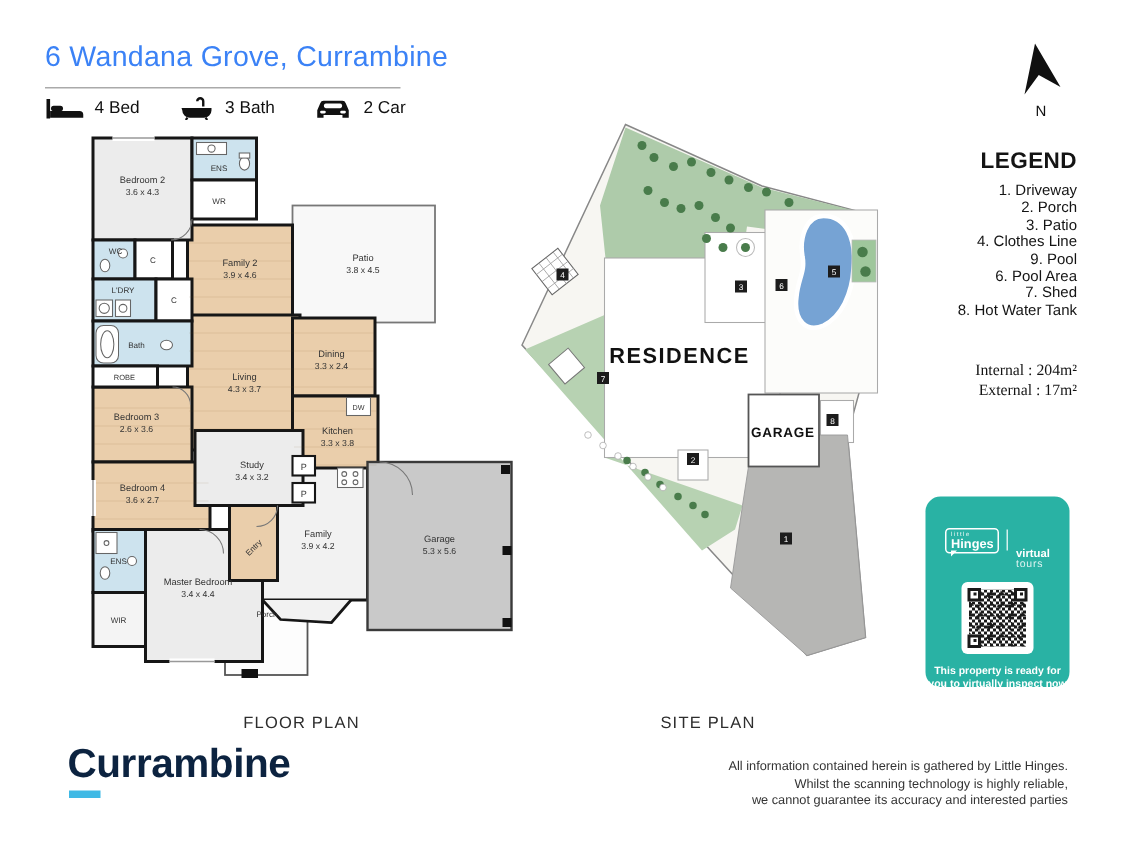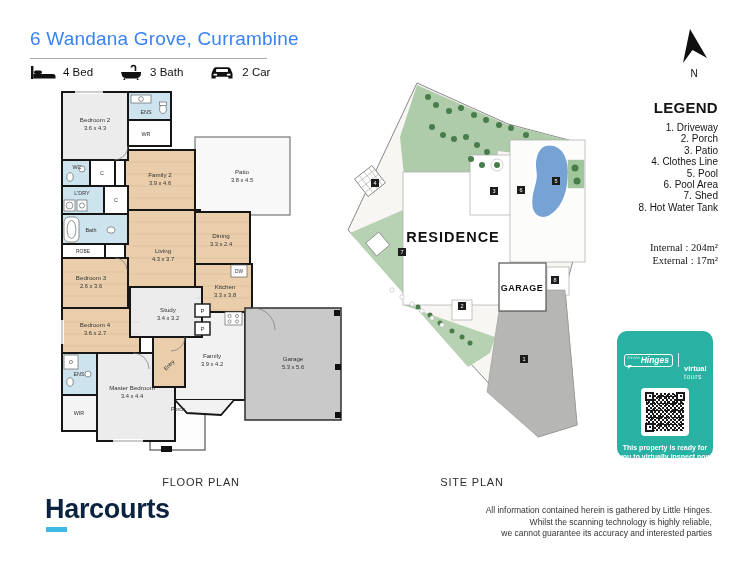--- a/index.html
+++ b/index.html
@@ -15,21 +15,21 @@
   .legend-title{font-size:15px;font-weight:bold;letter-spacing:.3px;margin-bottom:6px;}
   .legend-item{font-size:10px;line-height:11.4px;}
   .areas{right:32px;top:241px;text-align:right;color:#141414;font-size:10.5px;line-height:13px;font-family:Liberation Serif, serif;}
   
   .caption{top:476px;width:130px;text-align:center;font-size:11px;letter-spacing:.8px;color:#2d2d2d;}
   .caption.floor{left:136px;}
   .caption.site{left:407px;}
   
   .badge{left:617px;top:331px;width:96px;height:127px;background:#29b2a4;border-radius:10px;color:#fff;text-align:center;}
   .badge-logo-row{display:flex;align-items:center;justify-content:center;gap:5px;margin-top:10px;}
-  .bubble{border:1.2px solid #fff;border-radius:3px;padding:1px 3px 2px;position:relative;display:flex;flex-direction:row;align-items:flex-start;line-height:1;font-style:italic;}
+  .bubble{border:1.2px solid #fff;border-radius:3px;padding:1px 3px 2px;position:relative;display:flex;flex-direction:column;align-items:flex-start;line-height:1;}
   .bubble:after{content:"";position:absolute;left:3px;bottom:-3px;width:0;height:0;border-left:4px solid #fff;border-bottom:4px solid transparent;}
   .little{font-size:4px;letter-spacing:1px;}
   .hinges{font-size:8.5px;font-weight:bold;}
   .vline{width:1px;height:14px;background:rgba(255,255,255,.8);}
   .tagline{text-align:left;line-height:1;margin-top:24px;}
   .tagline .v{font-size:7.5px;font-weight:bold;}
   .tagline .t{font-size:7px;opacity:.85;letter-spacing:.5px;}
   .qr{width:48px;height:48px;background:#fff;border-radius:4px;margin:8px auto 7px;position:relative;}
   .qr-noise{position:absolute;left:5px;top:5px;width:38px;height:38px;
     background-image:repeating-conic-gradient(#1a1a1a 0% 25%, transparent 0% 50%),
@@ -354,21 +354,21 @@
     </g>
   </g>
 </svg>
 
 <div class="abs legend">
   <div class="legend-title">LEGEND</div>
   <div class="legend-item">1. Driveway</div>
   <div class="legend-item">2. Porch</div>
   <div class="legend-item">3. Patio</div>
   <div class="legend-item">4. Clothes Line</div>
-  <div class="legend-item">5. Pool</div>
+  <div class="legend-item">9. Pool</div>
   <div class="legend-item">6. Pool Area</div>
   <div class="legend-item">7. Shed</div>
   <div class="legend-item">8. Hot Water Tank</div>
 </div>
 
 <div class="abs areas">
   <div>Internal : 204m²</div>
   <div>External :  17m²</div>
 </div>
 
@@ -393,19 +393,19 @@
     <div class="finder tr"></div>
     <div class="finder bl"></div>
   </div>
   <div class="badge-msg">
     <div>This property is ready for</div>
     <div>you to virtually inspect now</div>
   </div>
   <div class="badge-url">littlehinges.com.au</div>
 </div>
 
-<div class="abs harcourts">Harcourts</div>
+<div class="abs harcourts">Currambine</div>
 <div class="abs harcourts-bar"></div>
 <div class="abs disclaimer">
   <div>All information contained herein is gathered by Little Hinges.</div>
   <div>Whilst the scanning technology is highly reliable,</div>
   <div>we cannot guarantee its accuracy and interested parties</div>
 </div>
 
 </body></html>

